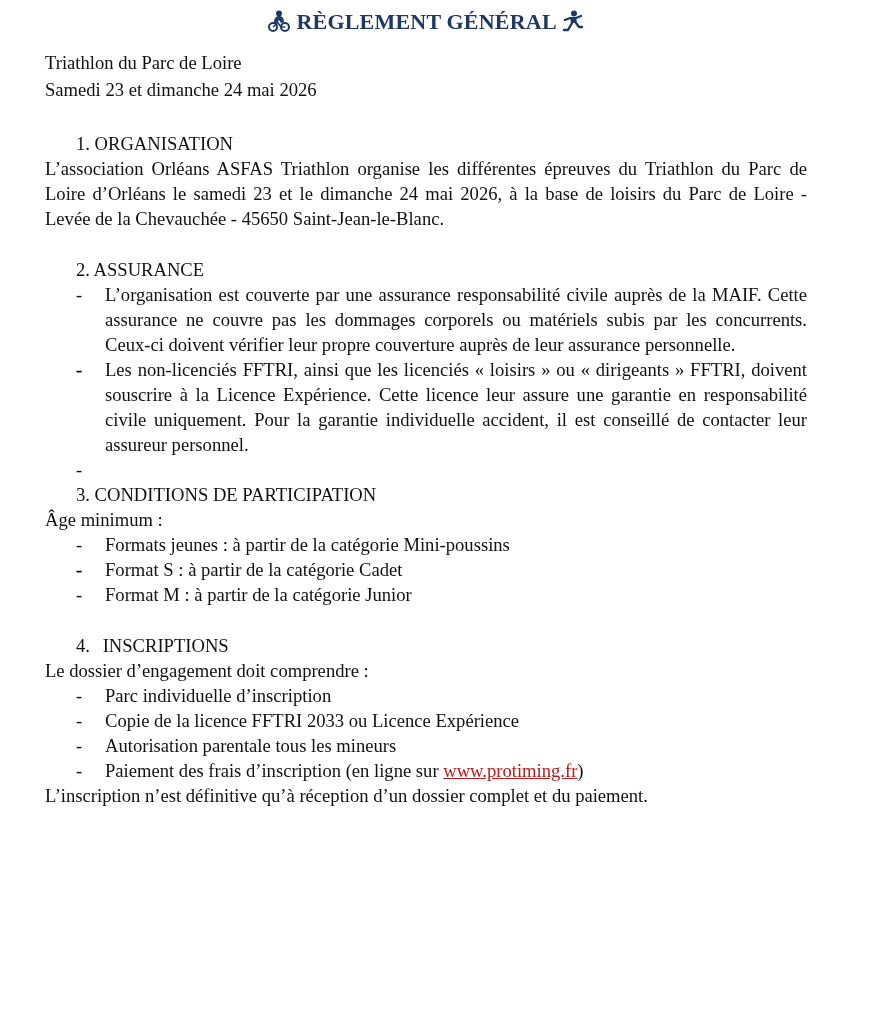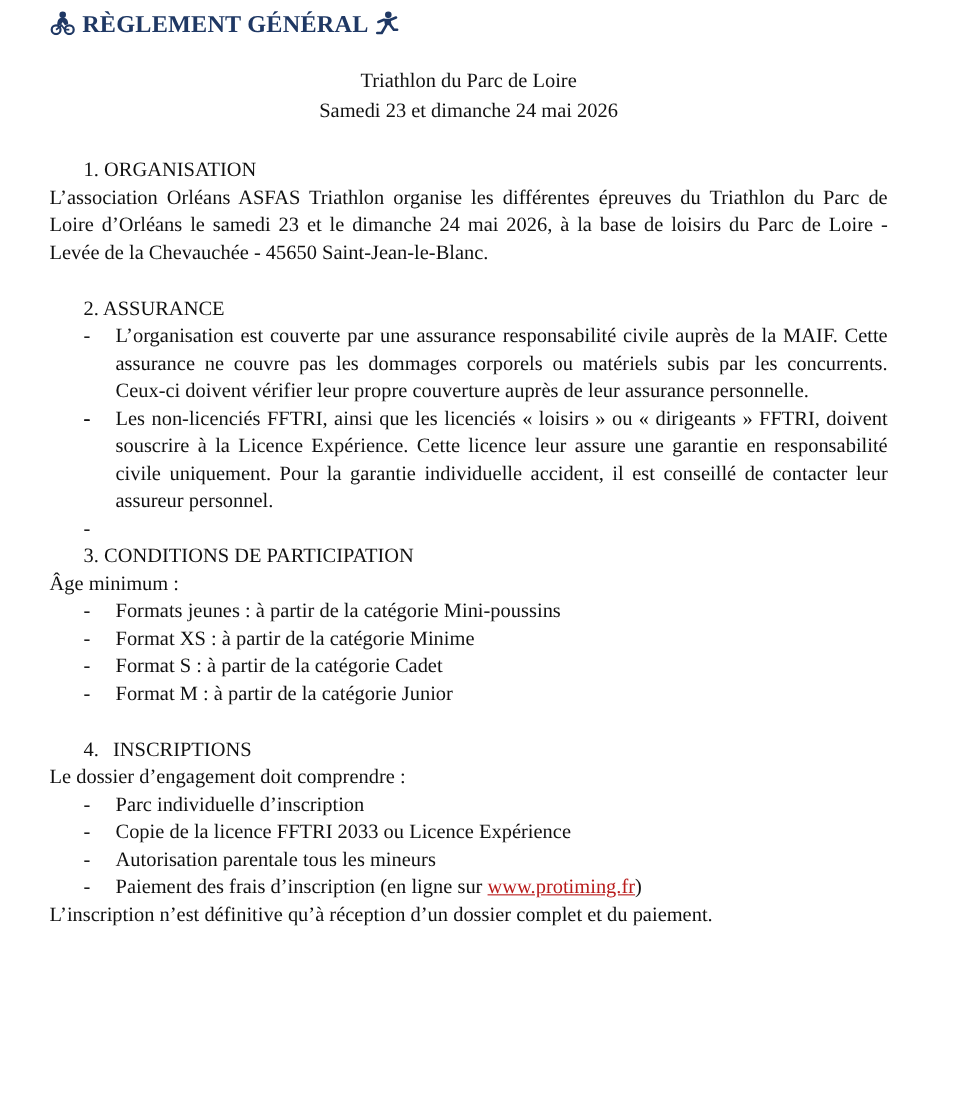--- a/index.html
+++ b/index.html
@@ -19,37 +19,37 @@
     }
     .page {
       position: absolute;
       left: 45px;
       top: 0;
       width: 762px;
     }
     .title {
       margin-top: 6px;
       height: 32px;
+      text-align: center;
       font-weight: bold;
       font-size: 22px;
       line-height: 32px;
       color: #1f3864;
       letter-spacing: 0.2px;
       font-family: Liberation Serif, serif;
     }
     .title .icon {
       display: inline-block;
       width: 24px;
       height: 22px;
       vertical-align: -3px;
     }
     .title .icon svg { width: 24px; height: 22px; }
     .subtitle {
-      margin-top: 22px;
-      text-align: center;
+      margin-top: 11px;
     }
     .subtitle div { height: 27px; line-height: 27px; }
     .section-heading {
       padding-left: 31px;
       height: 25px;
     }
     .section-heading .num {
       display: inline-block;
     }
     .section-heading.wide .num {
@@ -137,21 +137,21 @@
 
   <div class="gap-2"></div>
 
   <div class="section-heading">
     <span class="num">3.</span>
     <span>CONDITIONS DE PARTICIPATION</span>
   </div>
   <div class="intro">Âge minimum :</div>
   <ul class="dash">
     <li><span class="dash-mark">-</span><span>Formats jeunes : à partir de la catégorie Mini-poussins</span></li>
-    <li><span class="dash-mark">-</span><span>Format XS : à partir de la catégorie Minime</span></li>
+    <li><span class="dash-mark">-</span></li>
     <li><span class="dash-mark">-</span><span>Format S : à partir de la catégorie Cadet</span></li>
     <li><span class="dash-mark">-</span><span>Format M : à partir de la catégorie Junior</span></li>
   </ul>
 
   <div class="gap-3"></div>
 
   <div class="section-heading wide">
     <span class="num">4.</span>
     <span>INSCRIPTIONS</span>
   </div>

